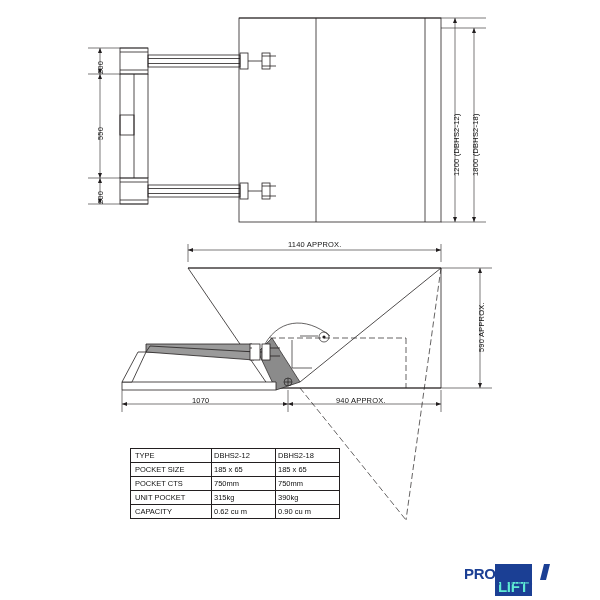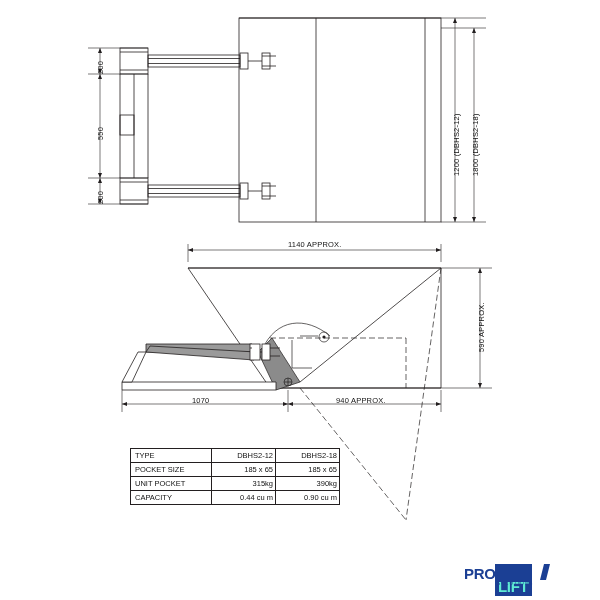--- a/index.html
+++ b/index.html
@@ -42,21 +42,21 @@
     position: absolute;
     left: 130px;
     top: 448px;
     border-collapse: collapse;
     font-size: 7.5px;
     color: #111111;
   }
   #spec td, #spec th {
     border: 1px solid #231f20;
     padding: 1px 2px;
-    text-align: right;
+    text-align: left;
     font-weight: normal;
     height: 11px;
     line-height: 11px;
   }
   #spec td.k, #spec th.k {
     text-align: left;
     padding-left: 4px;
     width: 74px;
     margin-top: 48px;
   }
@@ -288,27 +288,32 @@
         <th class="v">DBHS2-18</th>
       </tr>
     </thead>
     <tbody>
       <tr>
         <td class="k">POCKET SIZE</td>
         <td class="v">185 x 65</td>
         <td class="v">185 x 65</td>
       </tr>
       <tr>
+        <td class="k">POCKET CTS</td>
+        <td class="v">750mm</td>
+        <td class="v">750mm</td>
+      </tr>
+      <tr>
         <td class="k">UNIT POCKET</td>
         <td class="v">315kg</td>
         <td class="v">390kg</td>
       </tr>
       <tr>
         <td class="k">CAPACITY</td>
-        <td class="v">0.44 cu m</td>
+        <td class="v">0.62 cu m</td>
         <td class="v">0.90 cu m</td>
       </tr>
     </tbody>
   </table>
 
   <div id="logo">
     <span class="pro">PRO</span>
     <span class="liftbox">LIFT</span>
     <span class="sol">SOLUTIONS</span>
     <svg class="slash" viewBox="0 0 10 16">

